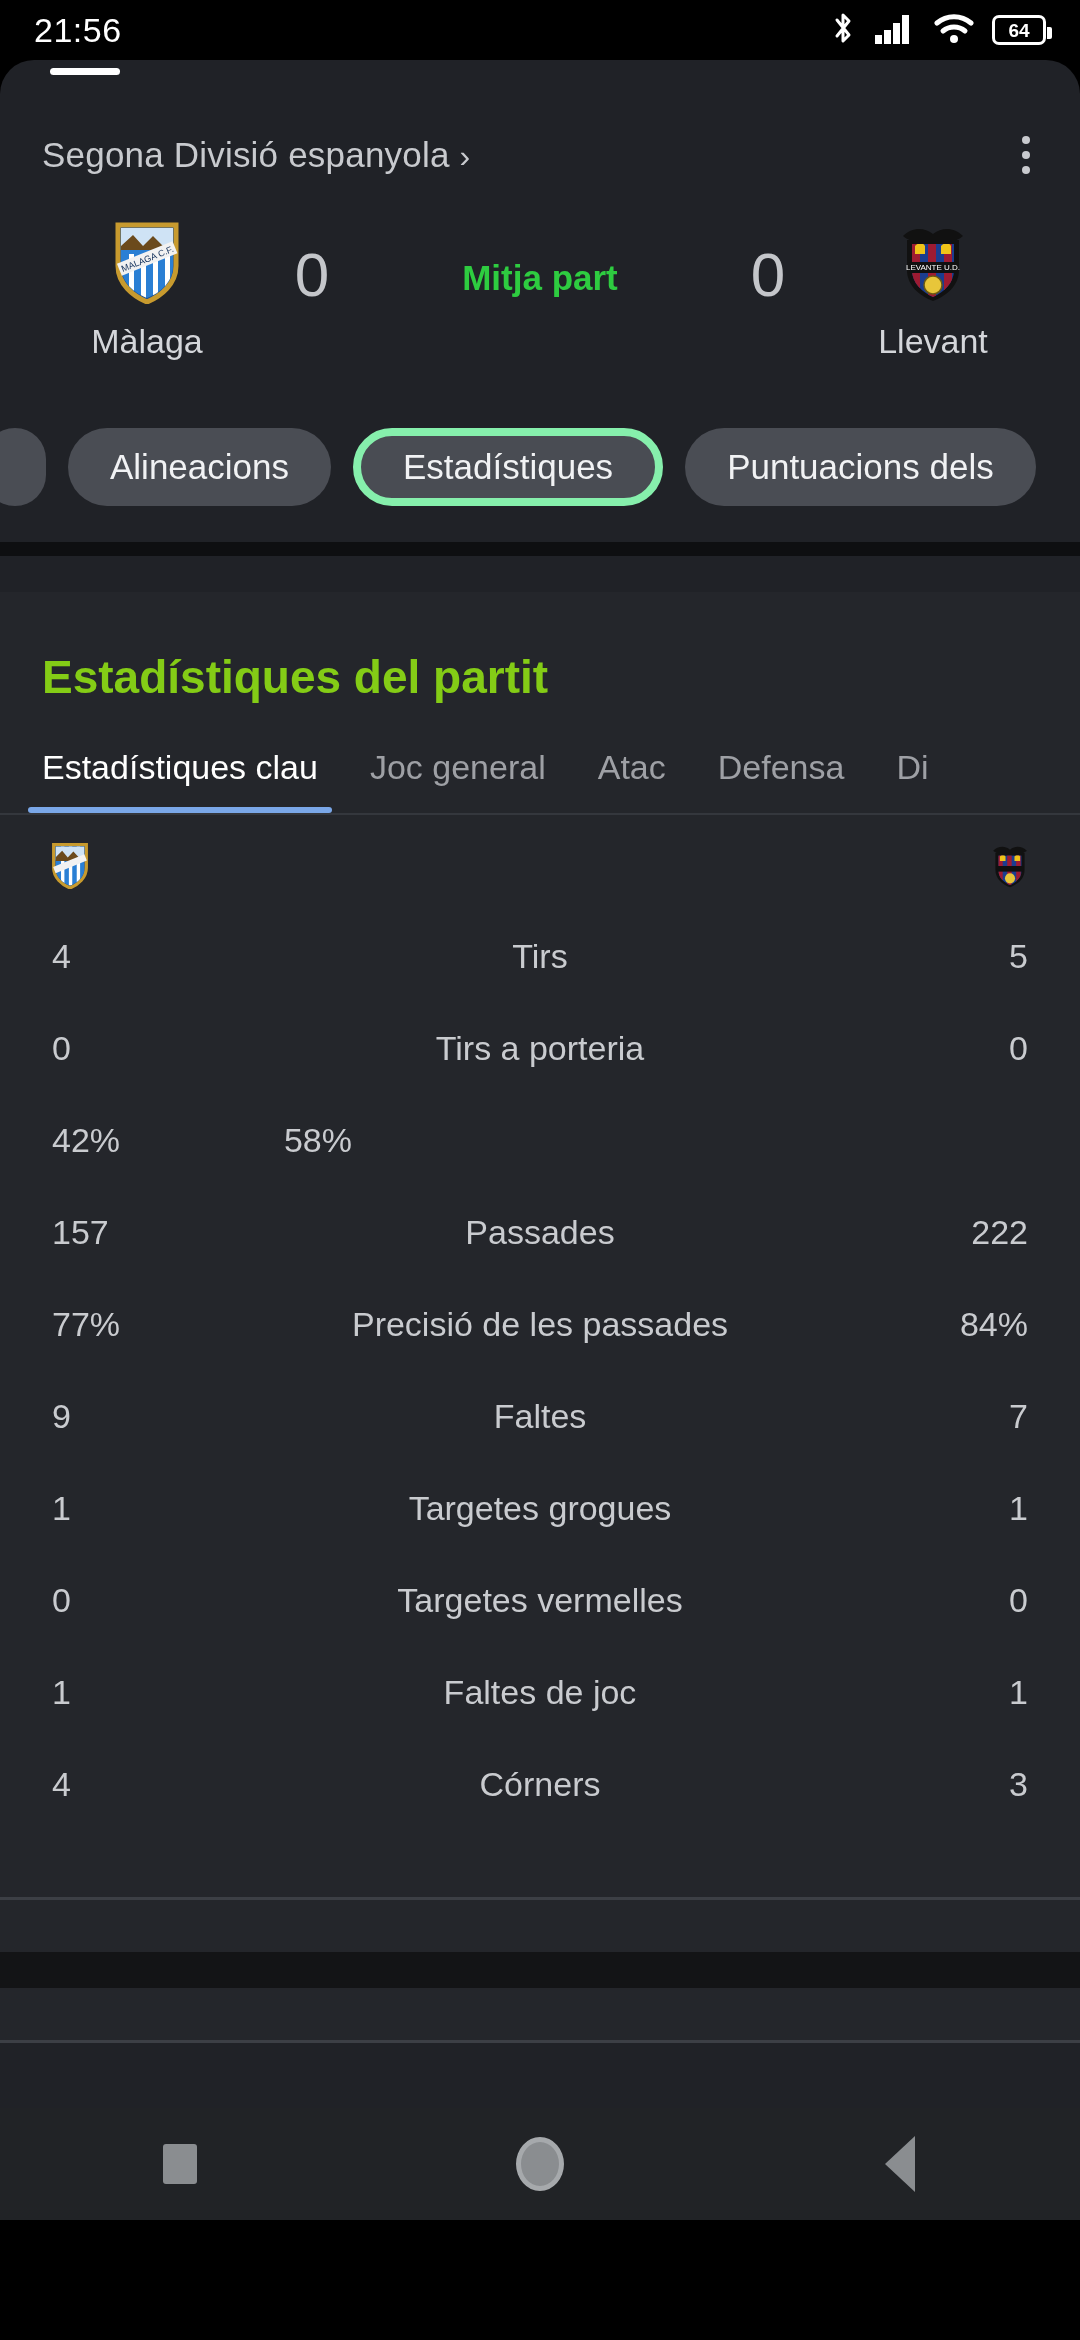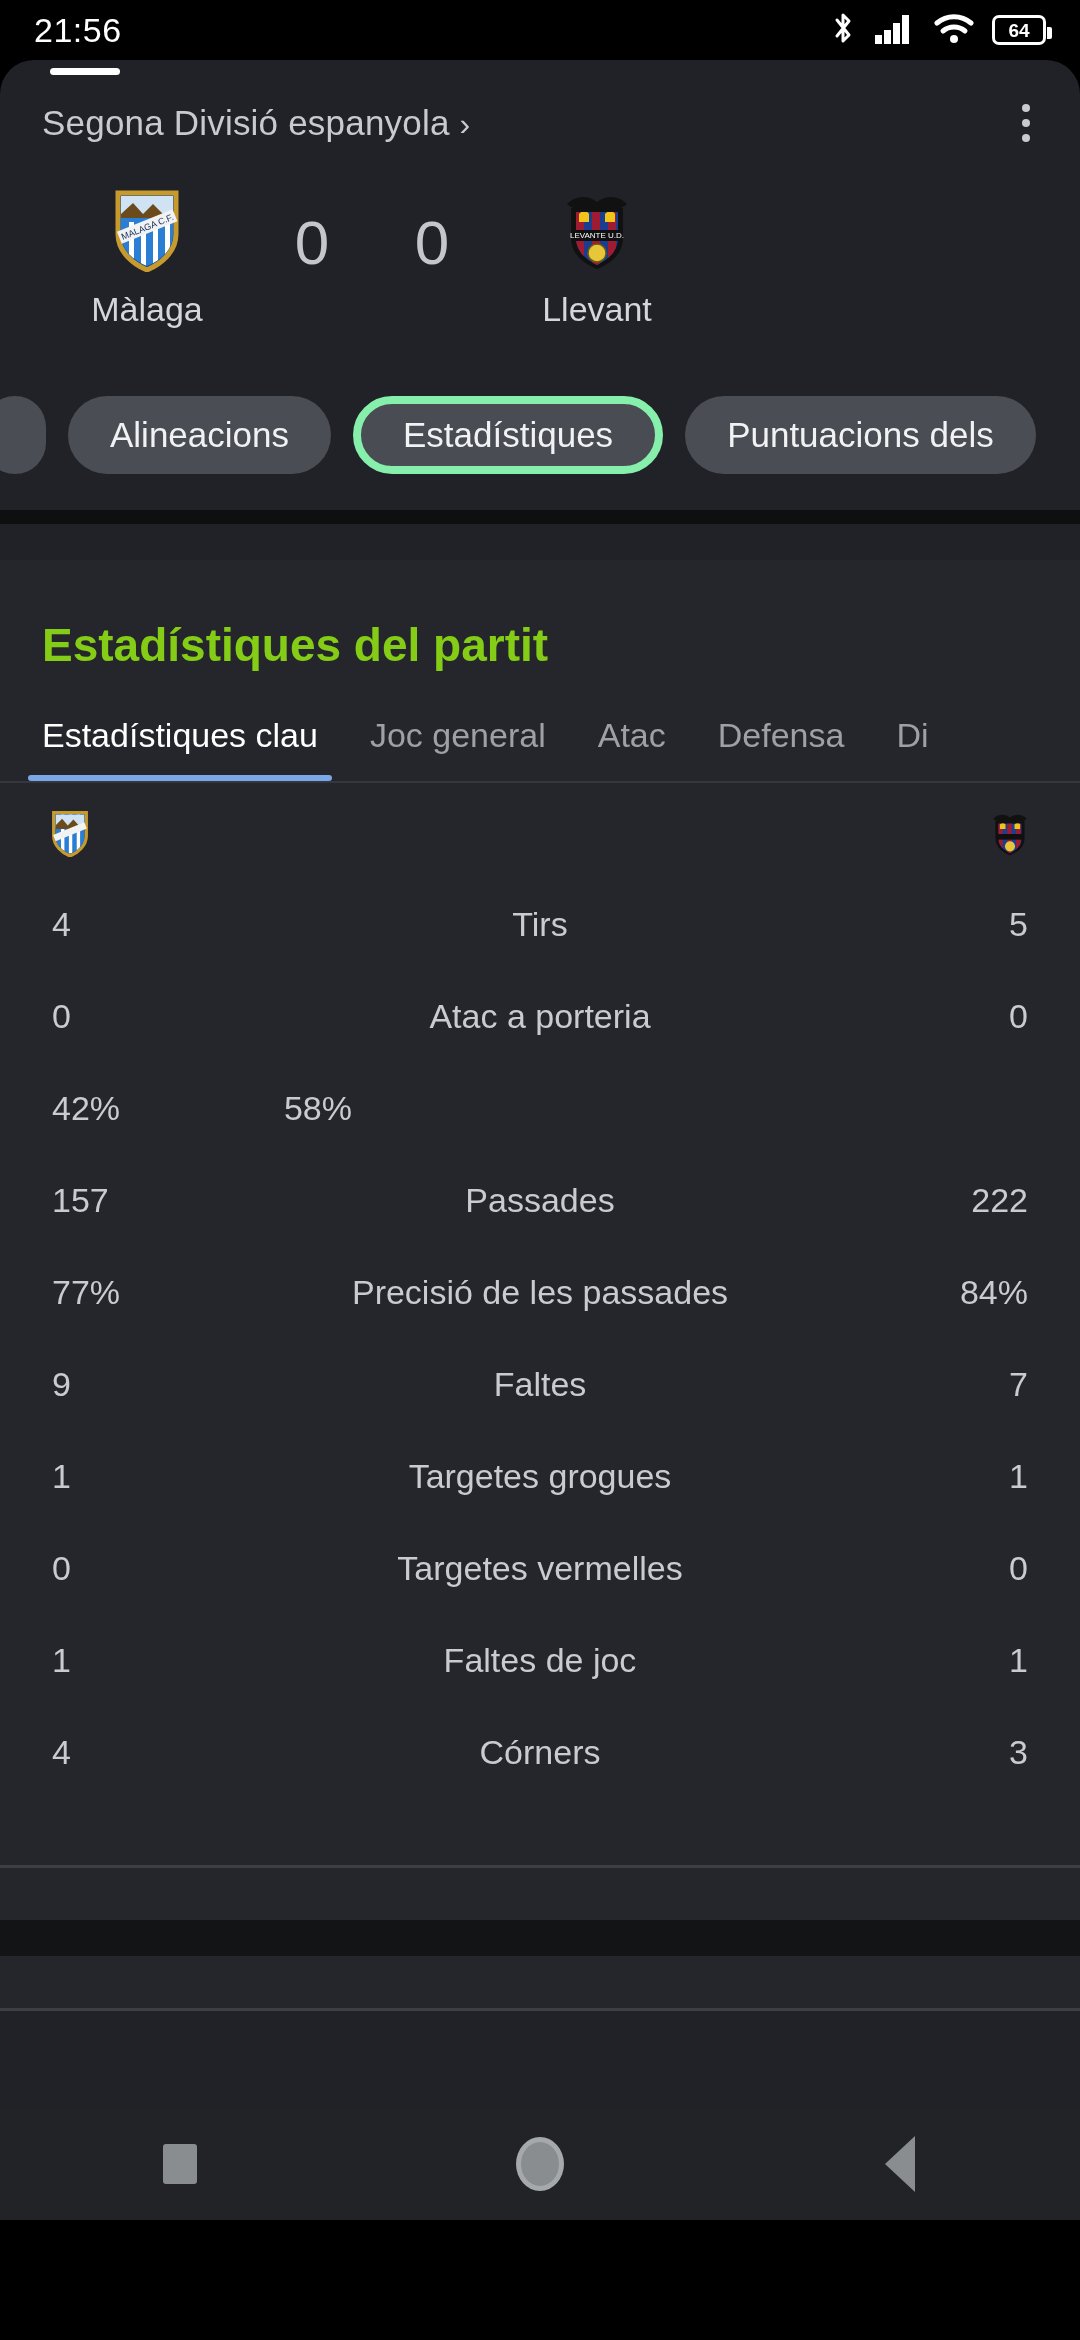--- a/index.html
+++ b/index.html
@@ -29,21 +29,21 @@
     position:absolute; top:60px; left:0; width:1080px; height:2160px;
     background:#202227; border-radius:34px 34px 0 0; overflow:hidden;
   }
   .handle{
     position:absolute; top:8px; left:50px; width:70px; height:7px;
     background:#ffffff; border-radius:4px;
   }
 
   
   .match-header{ position:relative; padding:0 42px; }
-  .league-row{ display:flex; align-items:center; padding-top:34px; }
+  .league-row{ display:flex; align-items:center; padding-top:66px; }
   .league{ color:#c8cace; font-size:35px; letter-spacing:.2px; }
   .league .chev{ margin-left:10px; color:#c8cace; font-size:32px; }
   .kebab{ margin-left:auto; display:flex; flex-direction:column; gap:7px; padding:10px 8px; }
   .kebab i{ width:8px; height:8px; border-radius:50%; background:#c8cace; display:block; }
 
   .score-row{
     display:flex; align-items:flex-start; margin-top:38px; position:relative; height:170px;
   }
   .team{ width:210px; display:flex; flex-direction:column; align-items:center; }
   .team-name{ color:#d4d6da; font-size:34px; margin-top:18px; white-space:nowrap; }
@@ -181,20 +181,21 @@
             <text x="32" y="40" font-size="9" fill="#14325c" text-anchor="middle" transform="rotate(-22 32 36)" font-family="Liberation Sans, sans-serif">MALAGA C.F.</text>
             <clipPath id="mclip">
                 <path d="M6 6 H58 V44 C58 60 45 71 32 76 C19 71 6 60 6 44 Z"></path>
               </clipPath>
           </svg>
         </span>
         <span class="team-name">Màlaga</span>
       </div>
 
       <div class="score">0</div>
+      <div class="period">Mitja part</div>
       <div class="score">0</div>
 
       <div class="team">
         <span class="crest big">
           <svg width="64" height="82" viewBox="0 0 64 82">
             <path d="M2 14 C10 6 22 4 32 12 C42 4 54 6 62 14 C58 18 52 18 50 24 H14 C12 18 6 18 2 14 Z" fill="#111"></path>
             <path d="M6 18 H58 V48 C58 64 45 74 32 79 C19 74 6 64 6 48 Z" fill="#111"></path>
             <g clip-path="url(#lclip)">
               <rect x="11" y="22" width="42" height="54" fill="#1b3d8f"></rect>
               <rect x="11" y="22" width="8" height="54" fill="#9e1b32"></rect>
@@ -278,21 +279,21 @@
     </div>
 
     <div>
       <div class="stat-row">
         <div class="stat-val">4</div>
         <div class="stat-label">Tirs</div>
         <div class="stat-val right">5</div>
       </div>
       <div class="stat-row">
         <div class="stat-val">0</div>
-        <div class="stat-label">Atac a porteria</div>
+        <div class="stat-label">Tirs a porteria</div>
         <div class="stat-val right">0</div>
       </div>
       <div class="stat-row">
         <div class="stat-val">42%</div>
         <div class="stat-val right">58%</div>
       </div>
       <div class="stat-row">
         <div class="stat-val">157</div>
         <div class="stat-label">Passades</div>
         <div class="stat-val right">222</div>

